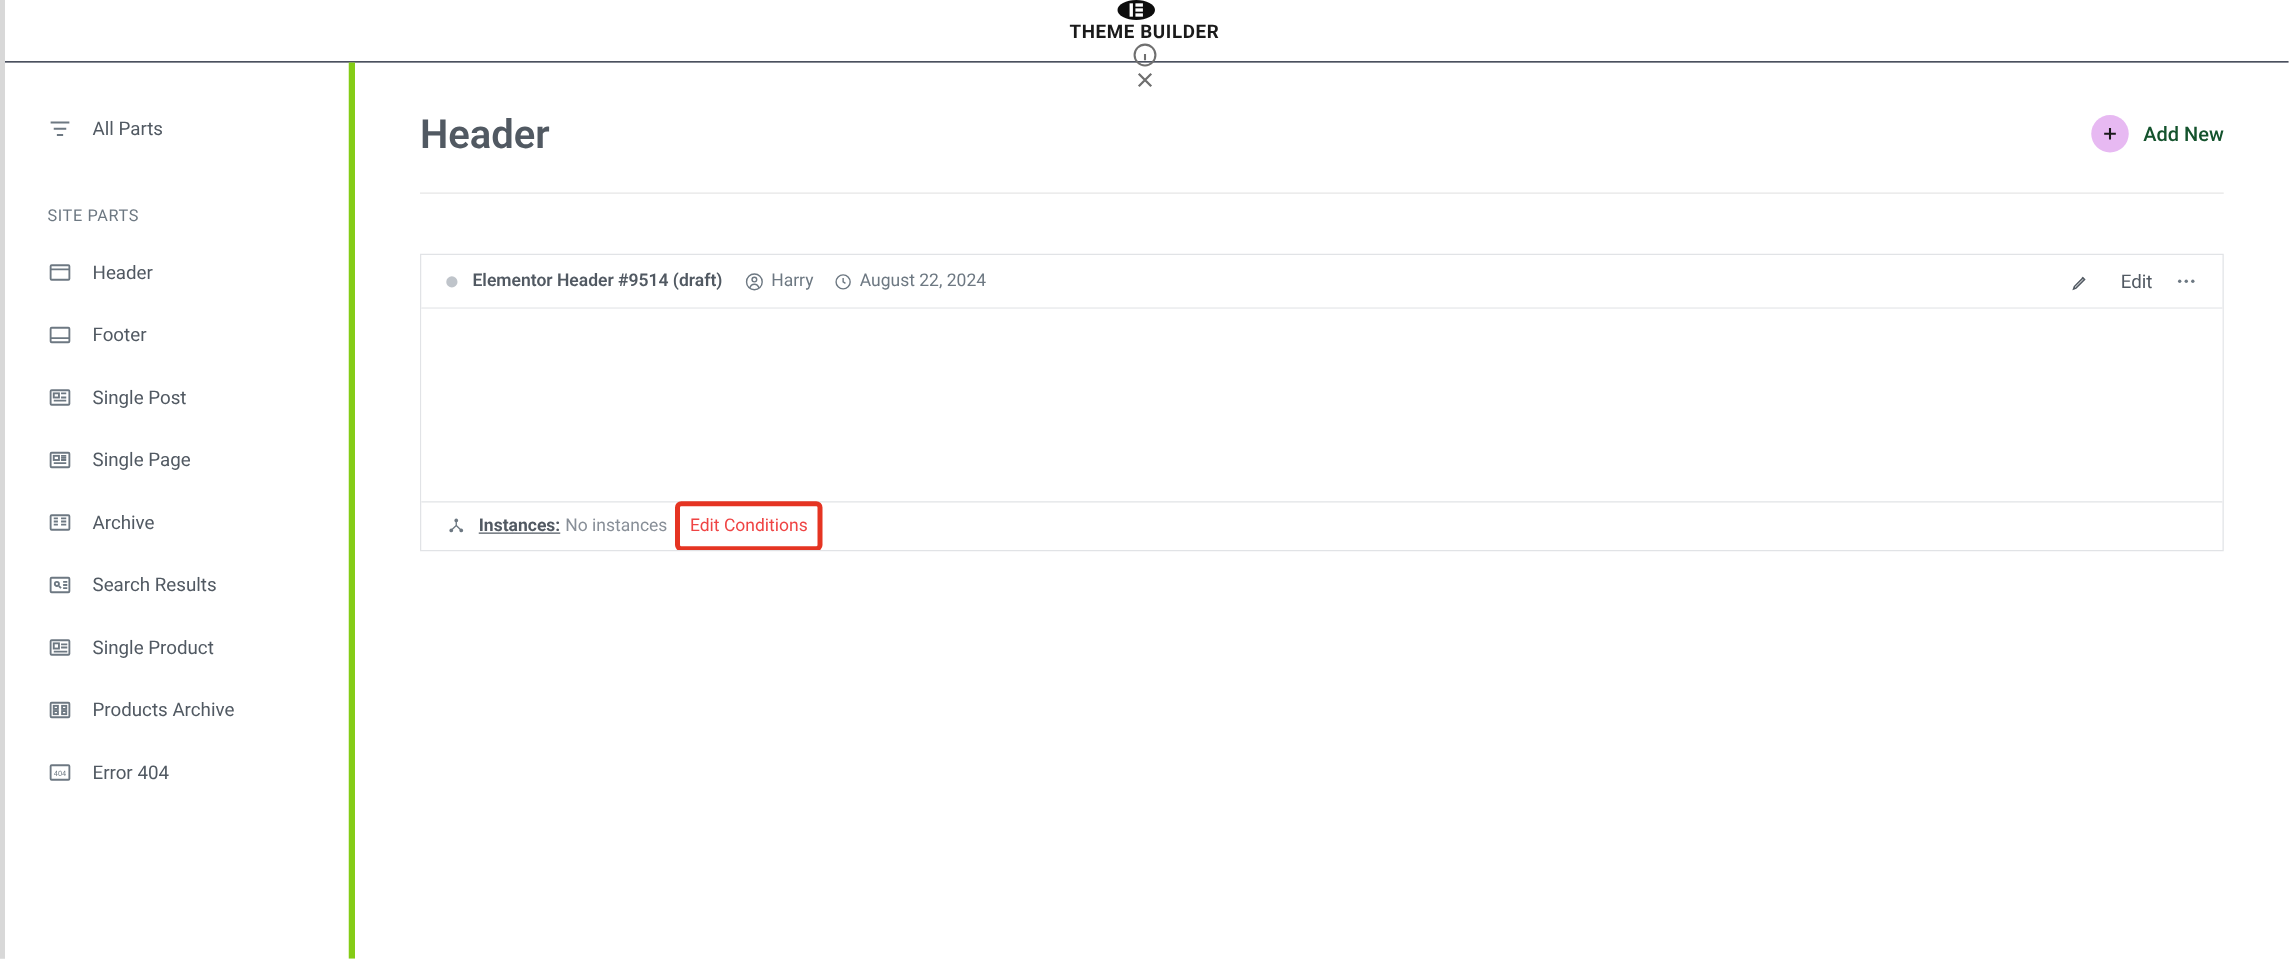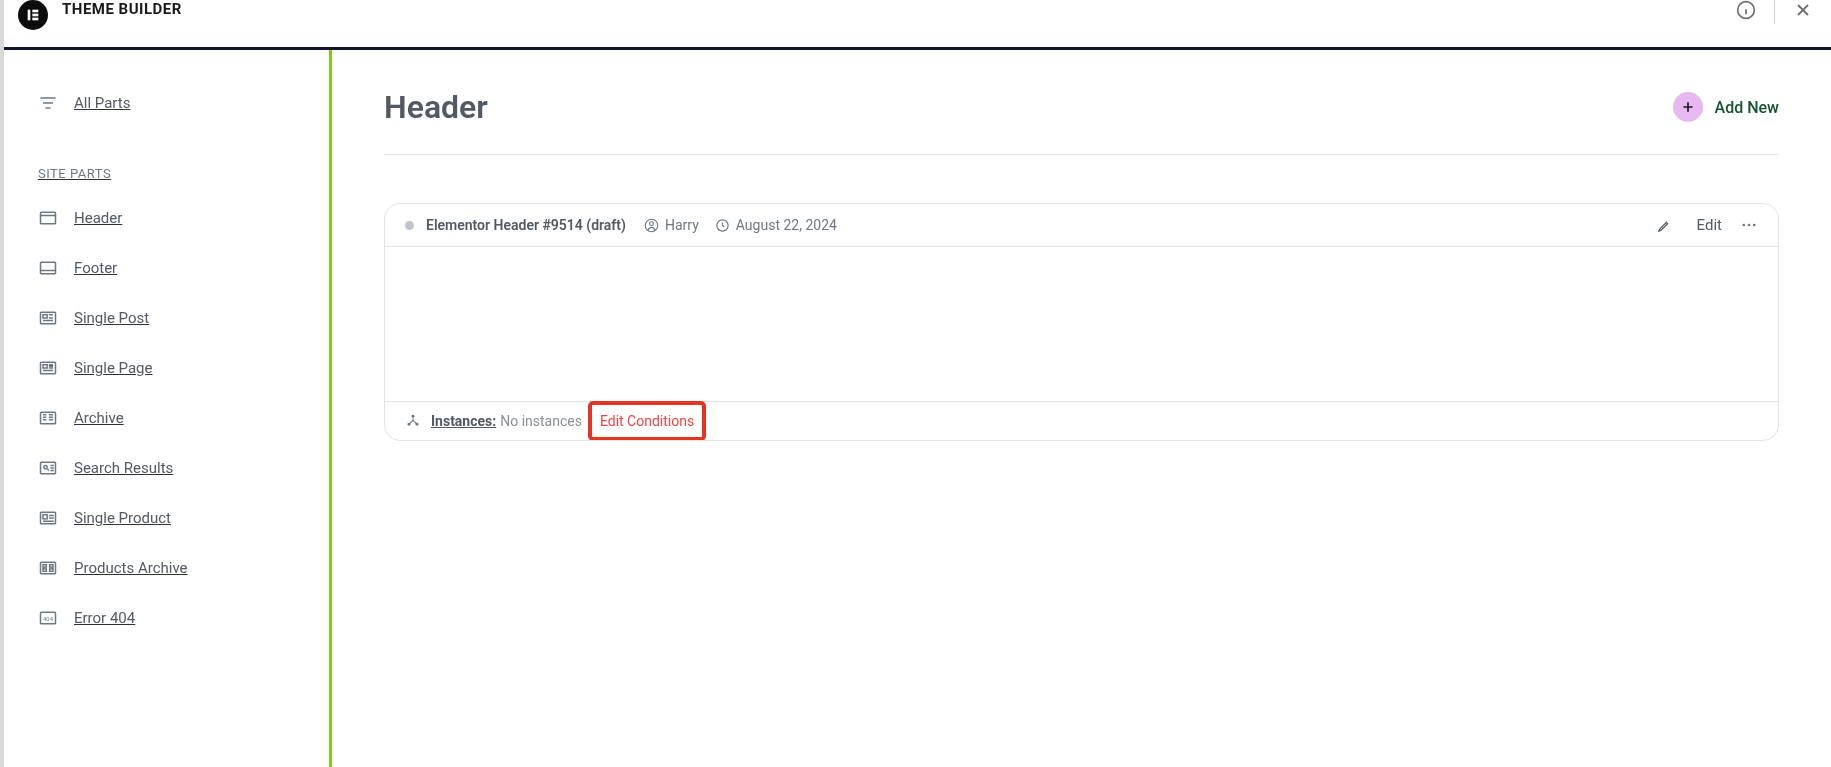--- a/index.html
+++ b/index.html
@@ -7,23 +7,25 @@
     font-family: -apple-system, BlinkMacSystemFont, "Segoe UI", Roboto, Helvetica, Arial, sans-serif;
     background: #fff;
     color: #333;
     width: 1831px;
     height: 767px;
     overflow: hidden;
     border-left: 4px solid #d8d8d8;
   }
   .topbar {
     height: 50px;
-    border-bottom: 3px solid #0f172a;
-    display: flex;
+    border-bottom: 1px solid #0f172a;
+    display: flex;
+    align-items: center;
     padding: 0 18px 0 14px;
+    flex-direction: column;
   }
   .logo-circle {
     width: 30px; height: 30px;
     background: #0c0c0c;
     border-radius: 50%;
     display: flex; align-items: center; justify-content: center;
     color: #fff;
     margin-right: 14px;
   }
   .logo-circle svg { width: 16px; height: 16px; }
@@ -43,24 +45,23 @@
   .topbar-divider {
     width: 1px; height: 24px;
     background: #d0d0d0;
     margin: 0 18px;
   }
   .main-layout {
     display: flex;
     height: calc(100% - 50px);
   }
   .sidebar {
-    width: 328px;
-    border-right: 3px solid #84cc16;
+    width: 280px;
+    border-right: 5px solid #84cc16;
     padding: 28px 0 0 0;
-    text-decoration: underline;
   }
   .sidebar-row {
     display: flex;
     align-items: center;
     padding: 0 34px;
     height: 50px;
     cursor: pointer;
     color: #515962;
   }
   .sidebar-row .sb-icon {
@@ -111,21 +112,21 @@
     display: flex; align-items: center; justify-content: center;
     margin-right: 12px;
     color: #1a1a1a;
   }
   .add-new .circle svg { width: 16px; height: 16px; }
   .add-new-label { font-size: 16px; color: #14532d; font-weight: 500; }
 
   .card {
     margin-top: 48px;
     border: 1px solid #e1e3e6;
-    border-radius: 16px;
+    border-radius: 0;
     overflow: hidden;
   }
   .card-header {
     display: flex;
     align-items: center;
     padding: 12px 20px;
     border-bottom: 1px solid #e1e3e6;
     font-size: 14px;
     color: #6d7882;
   }

